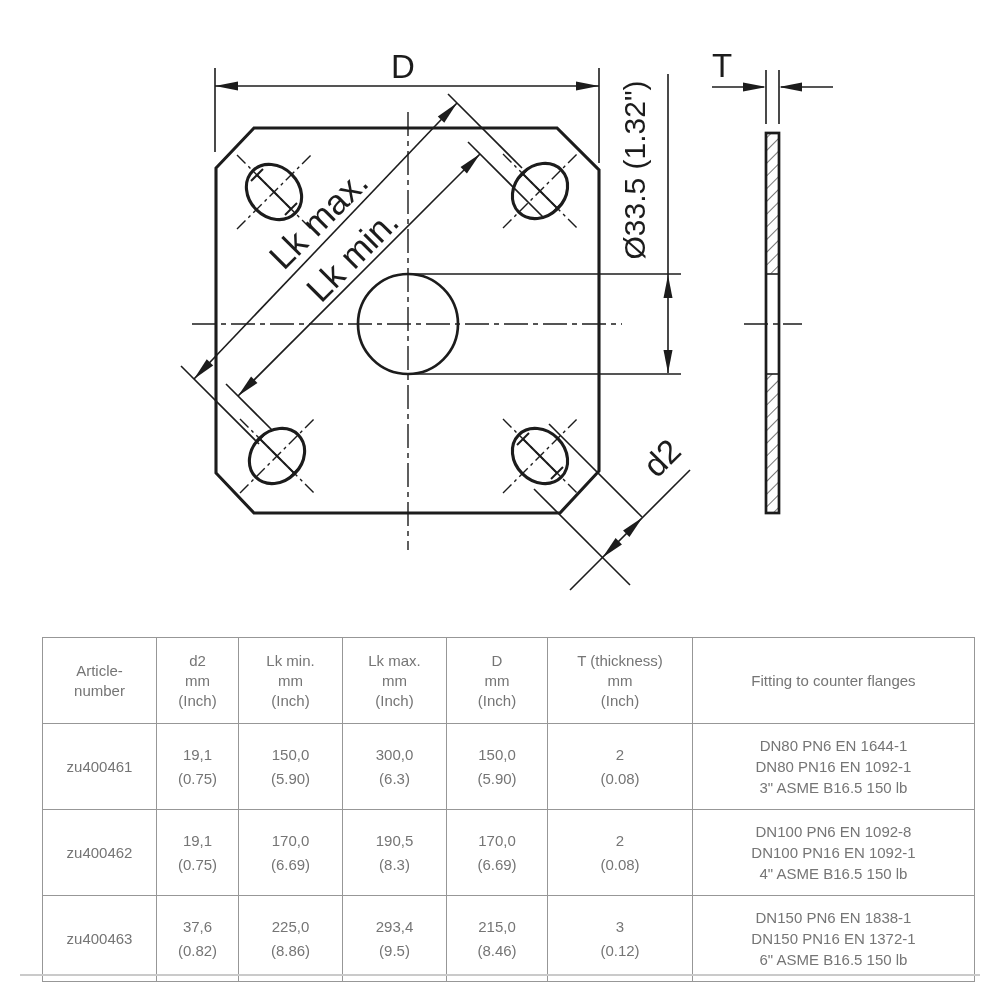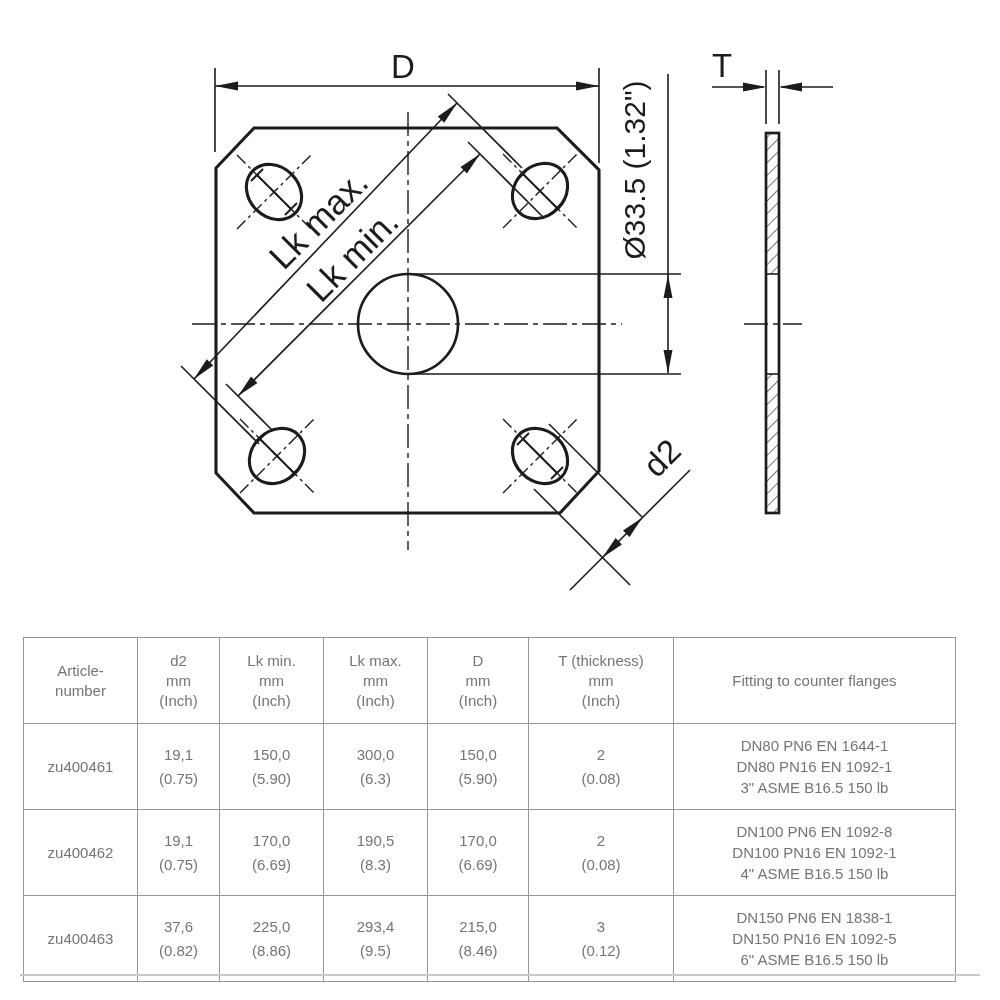--- a/index.html
+++ b/index.html
@@ -10,21 +10,21 @@
   .t34{font-size:33px;}
   .t31{font-size:30px;}
   .t36{font-size:35px;}
   .thick{stroke:#1c1c1c;stroke-width:3.1;fill:none;}
   .med{stroke:#1c1c1c;stroke-width:2.7;fill:none;}
   .thin{stroke:#1c1c1c;stroke-width:1.6;fill:none;}
   .cl{stroke:#1c1c1c;stroke-width:1.4;fill:none;stroke-dasharray:24 5 5 5;}
   .hdl{stroke:#1c1c1c;stroke-width:1.4;fill:none;stroke-dasharray:12 4 3 4;}
   .cap{stroke:#1c1c1c;stroke-width:2;fill:none;}
   .arr{fill:#1c1c1c;stroke:none;}
-  .spec{position:absolute;left:23px;top:637px;width:932px;border-collapse:collapse;
+  .spec{position:absolute;left:42px;top:637px;width:932px;border-collapse:collapse;
         table-layout:fixed;color:#757575;font-size:15px;}
   .spec th,.spec td{border:1px solid #979797;text-align:center;vertical-align:middle;
         font-weight:normal;padding:2px 3px;height:81px;}
   .spec .ln{line-height:20px;}
   .spec td .ln{line-height:24px;}
   .spec td .fit{line-height:21px;}
   .bottom-rule{position:absolute;left:20px;top:974px;width:960px;height:2px;background:#cacaca;}
 </style>
 </head>
 <body>
@@ -261,21 +261,21 @@
     <td>
       <div class="ln">215,0</div>
             <div class="ln">(8.46)</div>
           </td>
     <td>
       <div class="ln">3</div>
             <div class="ln">(0.12)</div>
           </td>
     <td>
       <div class="fit">DN150 PN6 EN 1838-1</div>
-      <div class="fit">DN150 PN16 EN 1092-5</div>
+      <div class="fit">DN150 PN16 EN 1372-1</div>
       <div class="fit">6" ASME B16.5 150 lb</div>
           </td>
   </tr>
 </tbody>
     </table>
 
 <div class="bottom-rule"></div>
 
 </div>
 

